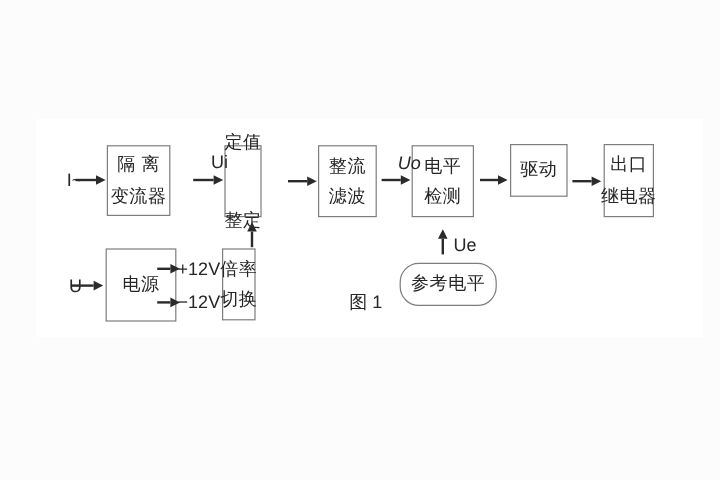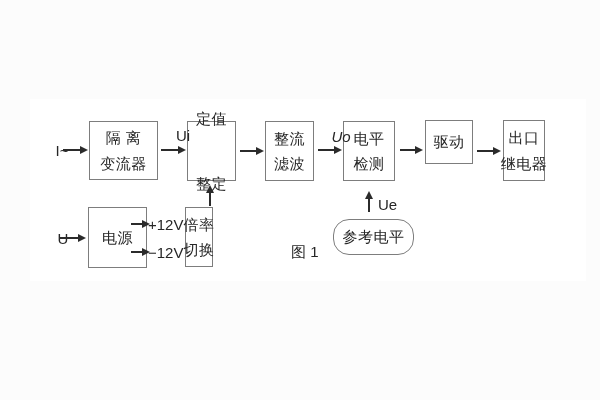--- a/index.html
+++ b/index.html
@@ -33,25 +33,25 @@
     content:"";position:absolute;top:-8px;left:-3.5px;width:0;height:0;
     border-bottom:8px solid #2b2b2b;border-left:4px solid transparent;border-right:4px solid transparent;
   }
 </style>
 </head>
 <body>
 
 <div class="stage">
   <div class="panel"></div>
 
-  <div class="blk" style="left:89px;top:121px;width:69px;height:59px;">
+  <div class="blk" style="left:89px;top:121px;width:53px;height:59px;">
     <span>隔 离</span>
     <span>变流器</span>
   </div>
-  <div class="blk" style="left:187px;top:121px;width:49px;height:60px;gap:47px;">
+  <div class="blk" style="left:187px;top:121px;width:31px;height:60px;gap:47px;">
     <span>定值</span>
     <span>整定</span>
   </div>
   <div class="blk" style="left:265px;top:121px;width:49px;height:60px;">
     <span>整流</span>
     <span>滤波</span>
   </div>
   <div class="blk" style="left:343px;top:121px;width:52px;height:60px;">
     <span>电平</span>
     <span>检测</span>

